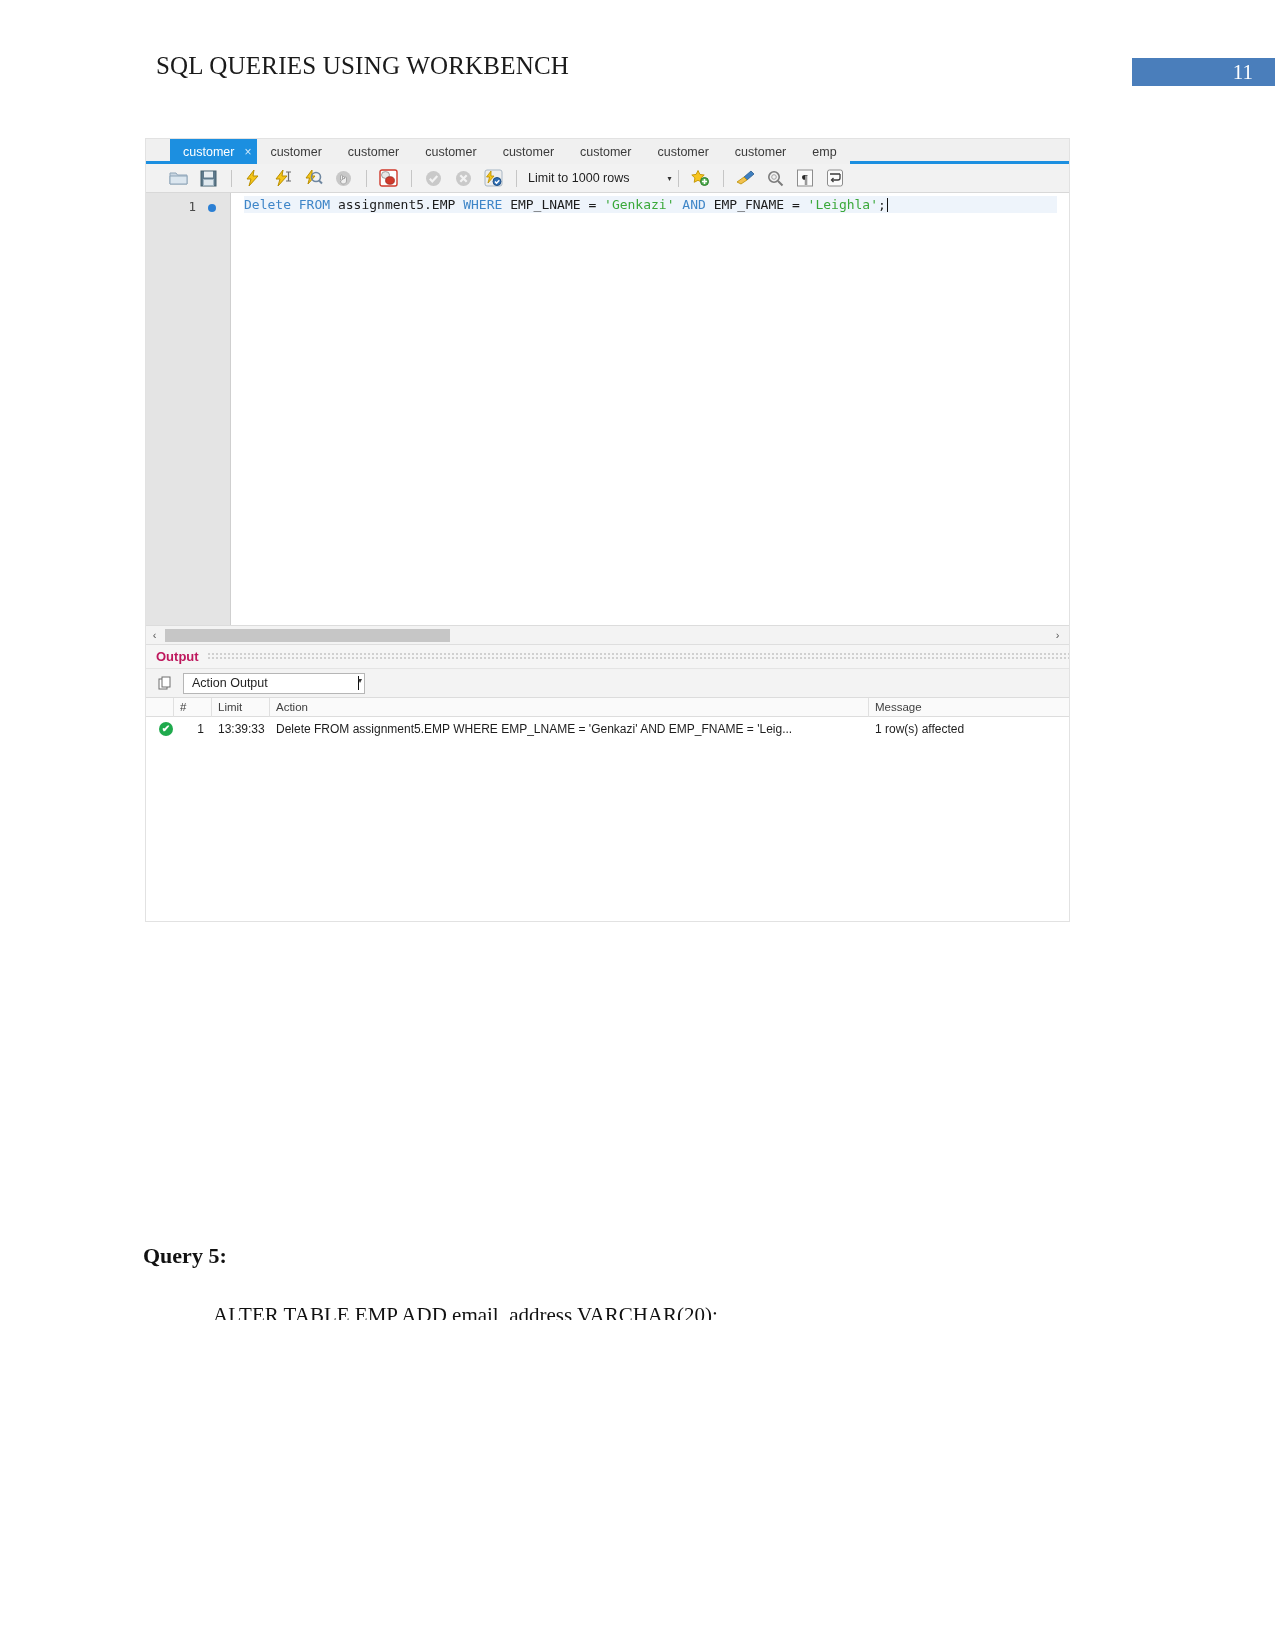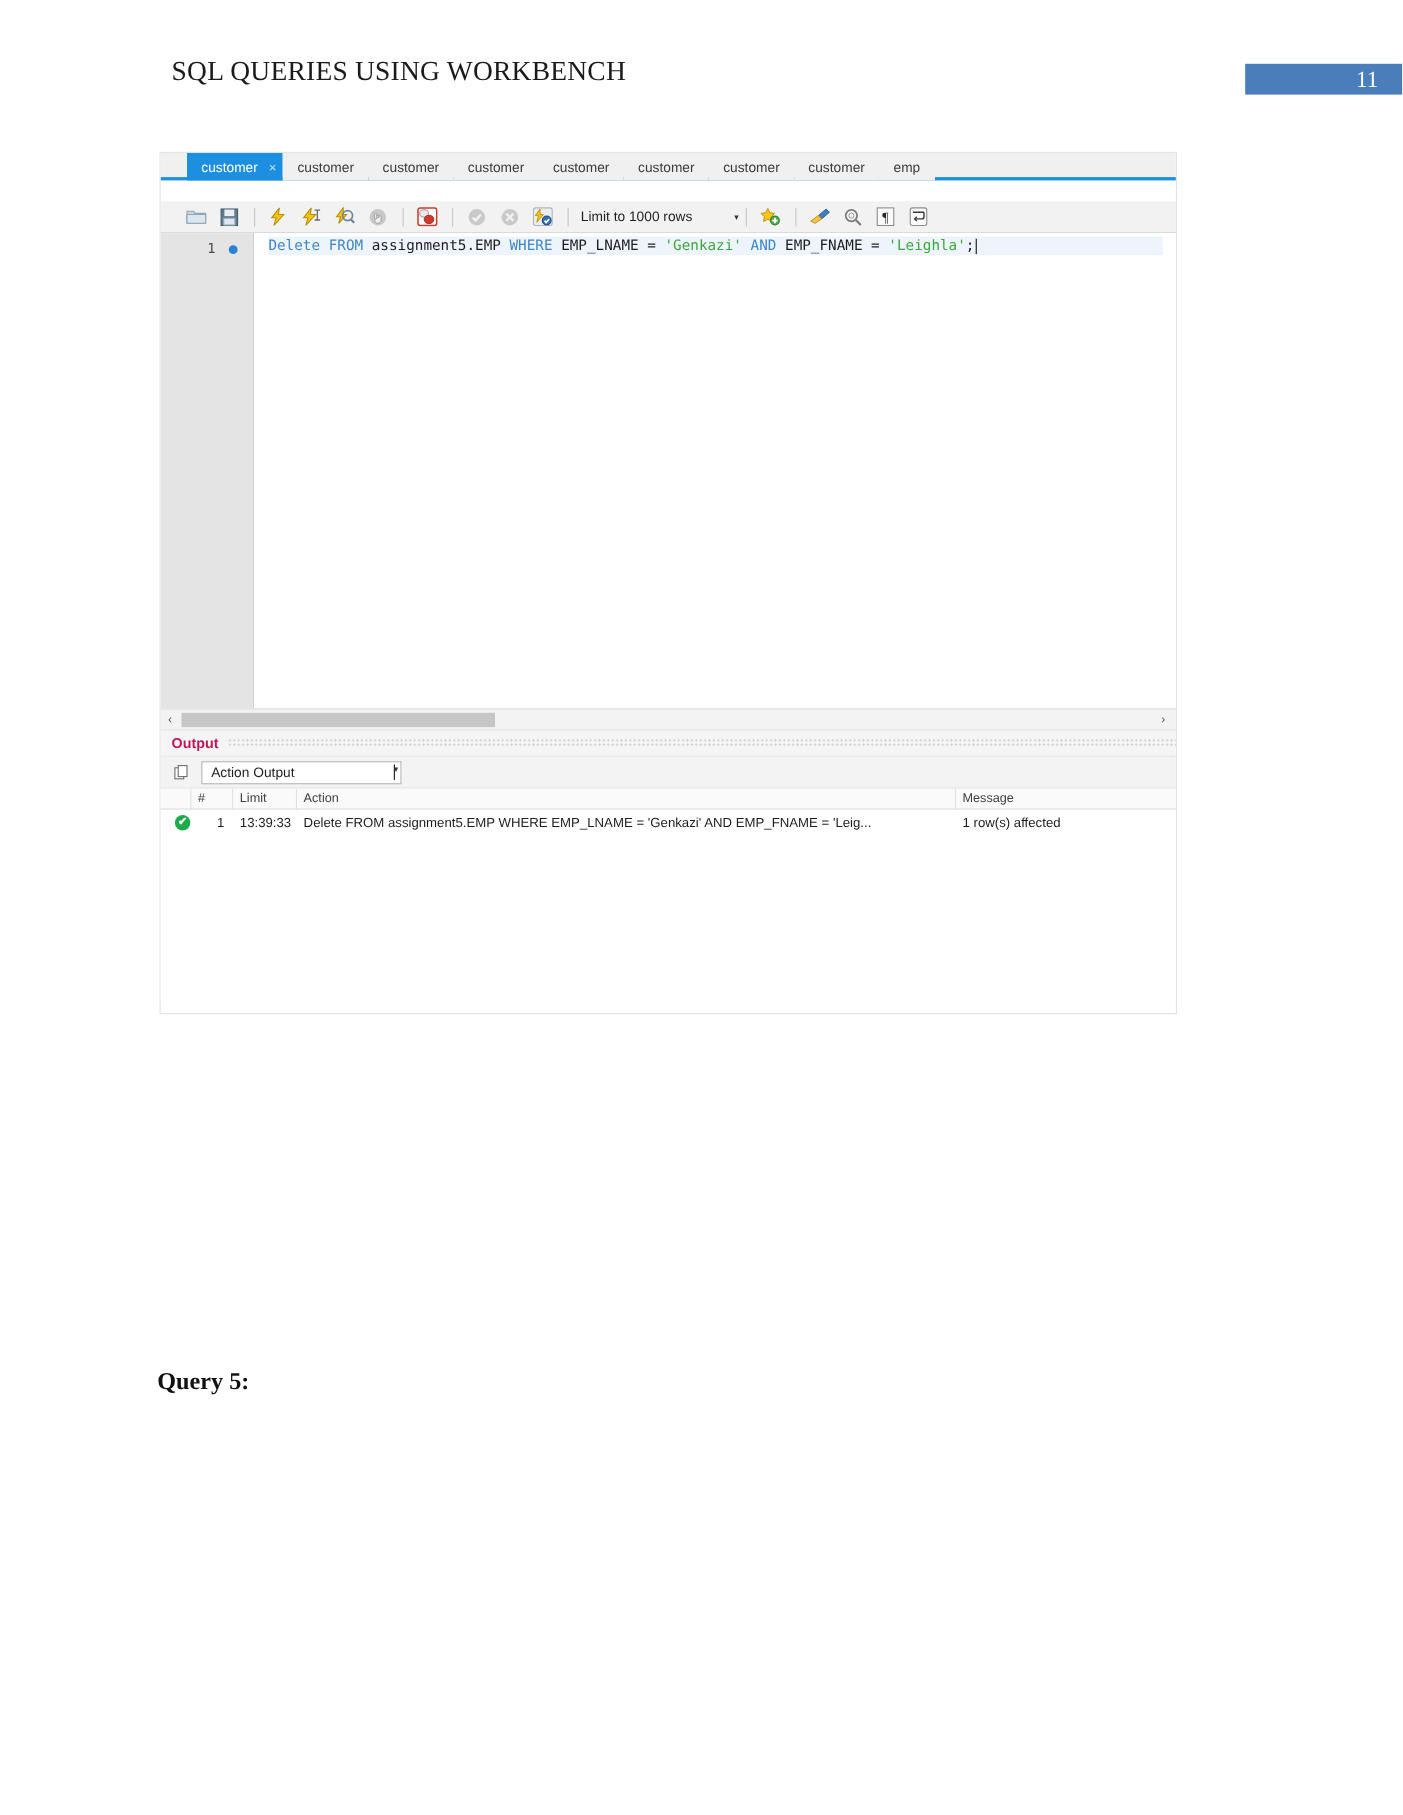--- a/index.html
+++ b/index.html
@@ -91,21 +91,20 @@
 
   
   .toolbar {
     height: 29px;
     background: #f2f2f2;
     border-bottom: 1px solid #d8d8d8;
     display: flex;
     align-items: center;
     padding-left: 18px;
     gap: 0px;
-    margin-top: 19px;
   }
   .tb-btn {
     width: 28px; height: 24px;
     display: flex; align-items: center; justify-content: center;
     margin-right: 2px;
   }
   .tb-sep {
     width: 1px; height: 17px;
     background: #c6c6c6;
     margin: 0 7px;
@@ -543,14 +542,15 @@
         <div class="c c-act">Delete FROM assignment5.EMP WHERE EMP_LNAME = 'Genkazi' AND EMP_FNAME = 'Leig...</div>
         <div class="c c-msg">1 row(s) affected</div>
       </div>
 
       <div class="rbody-fill"></div>
     </div>
 
   </div>
 
   <div class="query-label">Query 5:</div>
+  <div class="query-text">ALTER TABLE EMP ADD email_address VARCHAR(20);</div>
 
 </div>
 
 </body></html>

